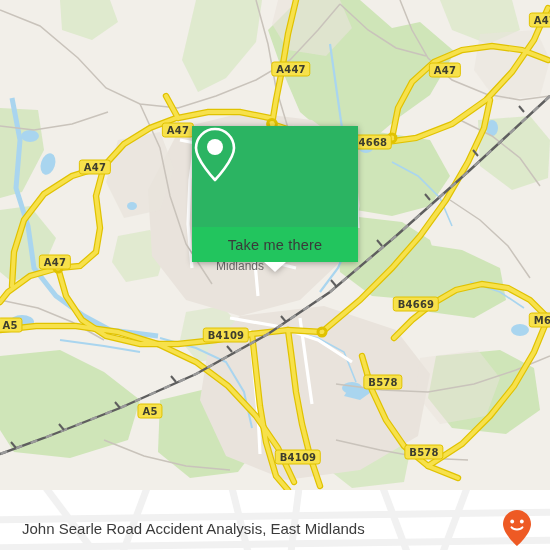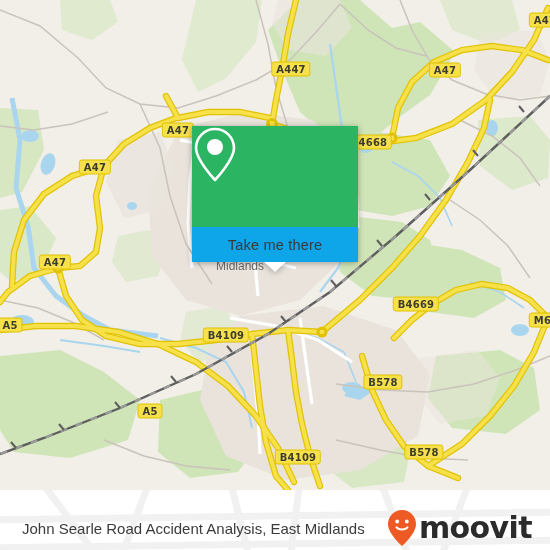--- a/index.html
+++ b/index.html
@@ -71,21 +71,21 @@
   }
   #popup-head {
     height: 101px;
     background: #2bb462;
     display: flex;
     align-items: center;
     justify-content: center;
   }
   #popup-body {
     height: 35px;
-    background: #0ea5e9;
+    background: #22c55e;
     display: flex;
     align-items: center;
     justify-content: center;
     text-align: center;
   }
   #popup-label {
     color: #3a3a3a;
     font-size: 14.5px;
     letter-spacing: .2px;
     white-space: nowrap;
@@ -345,18 +345,17 @@
     </svg>
     <div id="footer-inner">
       <div id="footer-title">John Searle Road Accident Analysis, East Midlands</div>
       <div id="brand">
         <svg width="30" height="38" viewBox="0 0 30 38">
           <path d="M15 1 C7.3 1 1 7.3 1 15 C1 25 15 37 15 37 C15 37 29 25 29 15 C29 7.3 22.7 1 15 1 Z" fill="#ee5a24"></path>
           <circle cx="10.2" cy="12.5" r="1.9" fill="#ffffff"></circle>
           <circle cx="19.8" cy="12.5" r="1.9" fill="#ffffff"></circle>
           <path d="M9.5 18.2 C11.6 21.2 18.4 21.2 20.5 18.2" fill="none" stroke="#ffffff" stroke-width="2" stroke-linecap="round"></path>
         </svg>
-        <span id="brand-word">moovit</span>
       </div>
     </div>
   </div>
 
 </div>
 
 </body></html>

